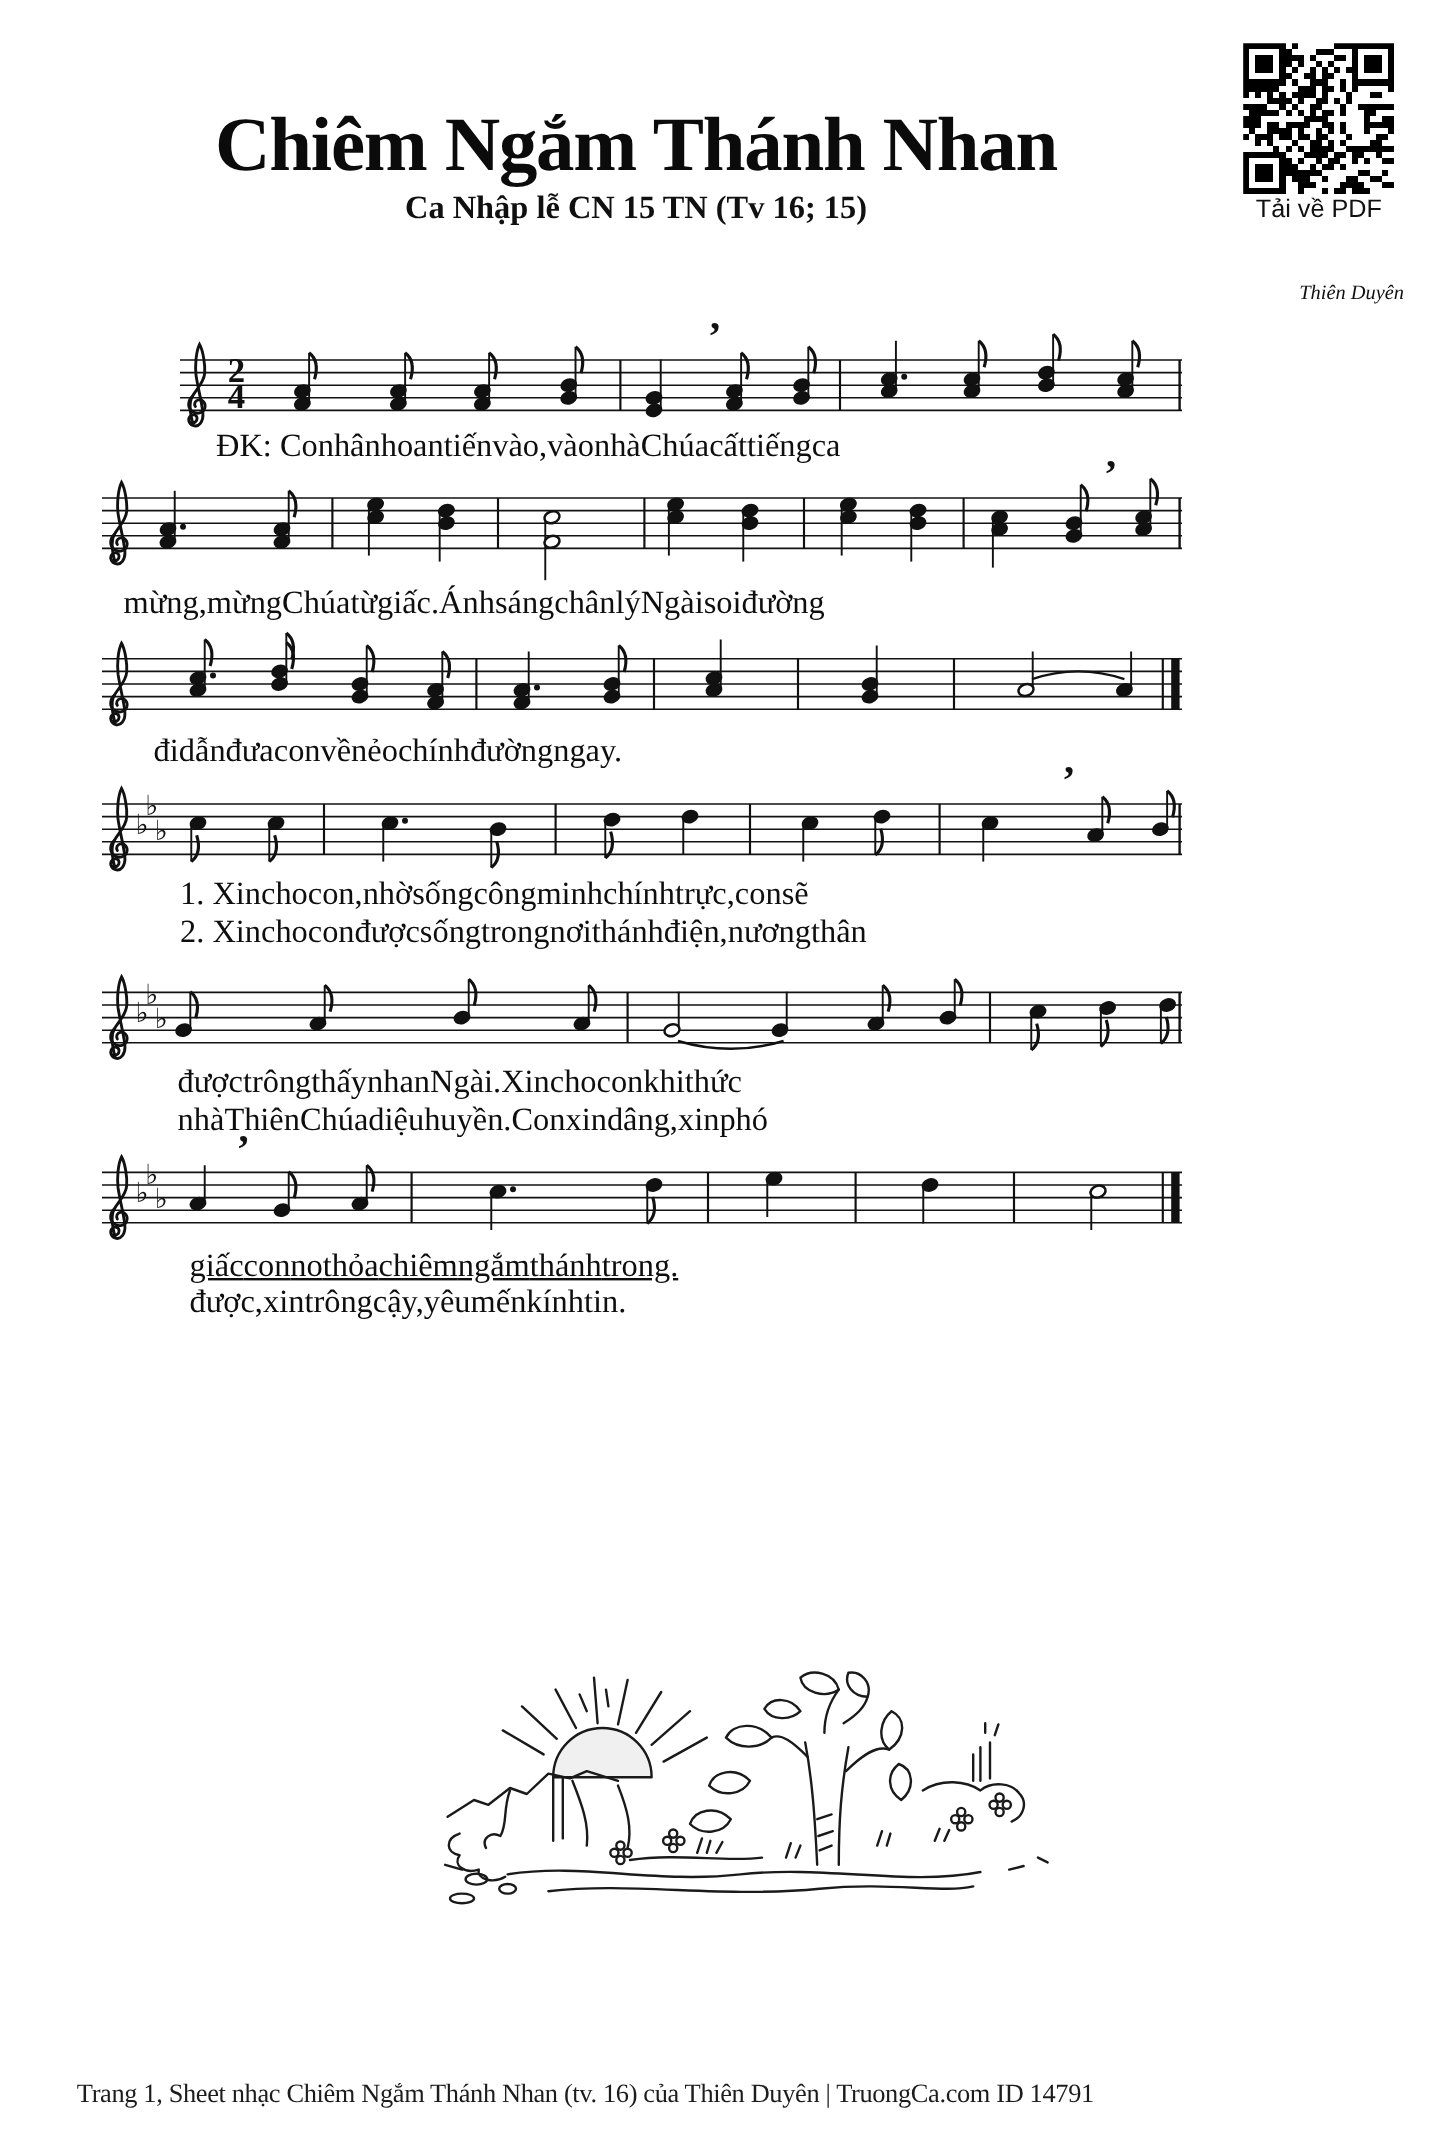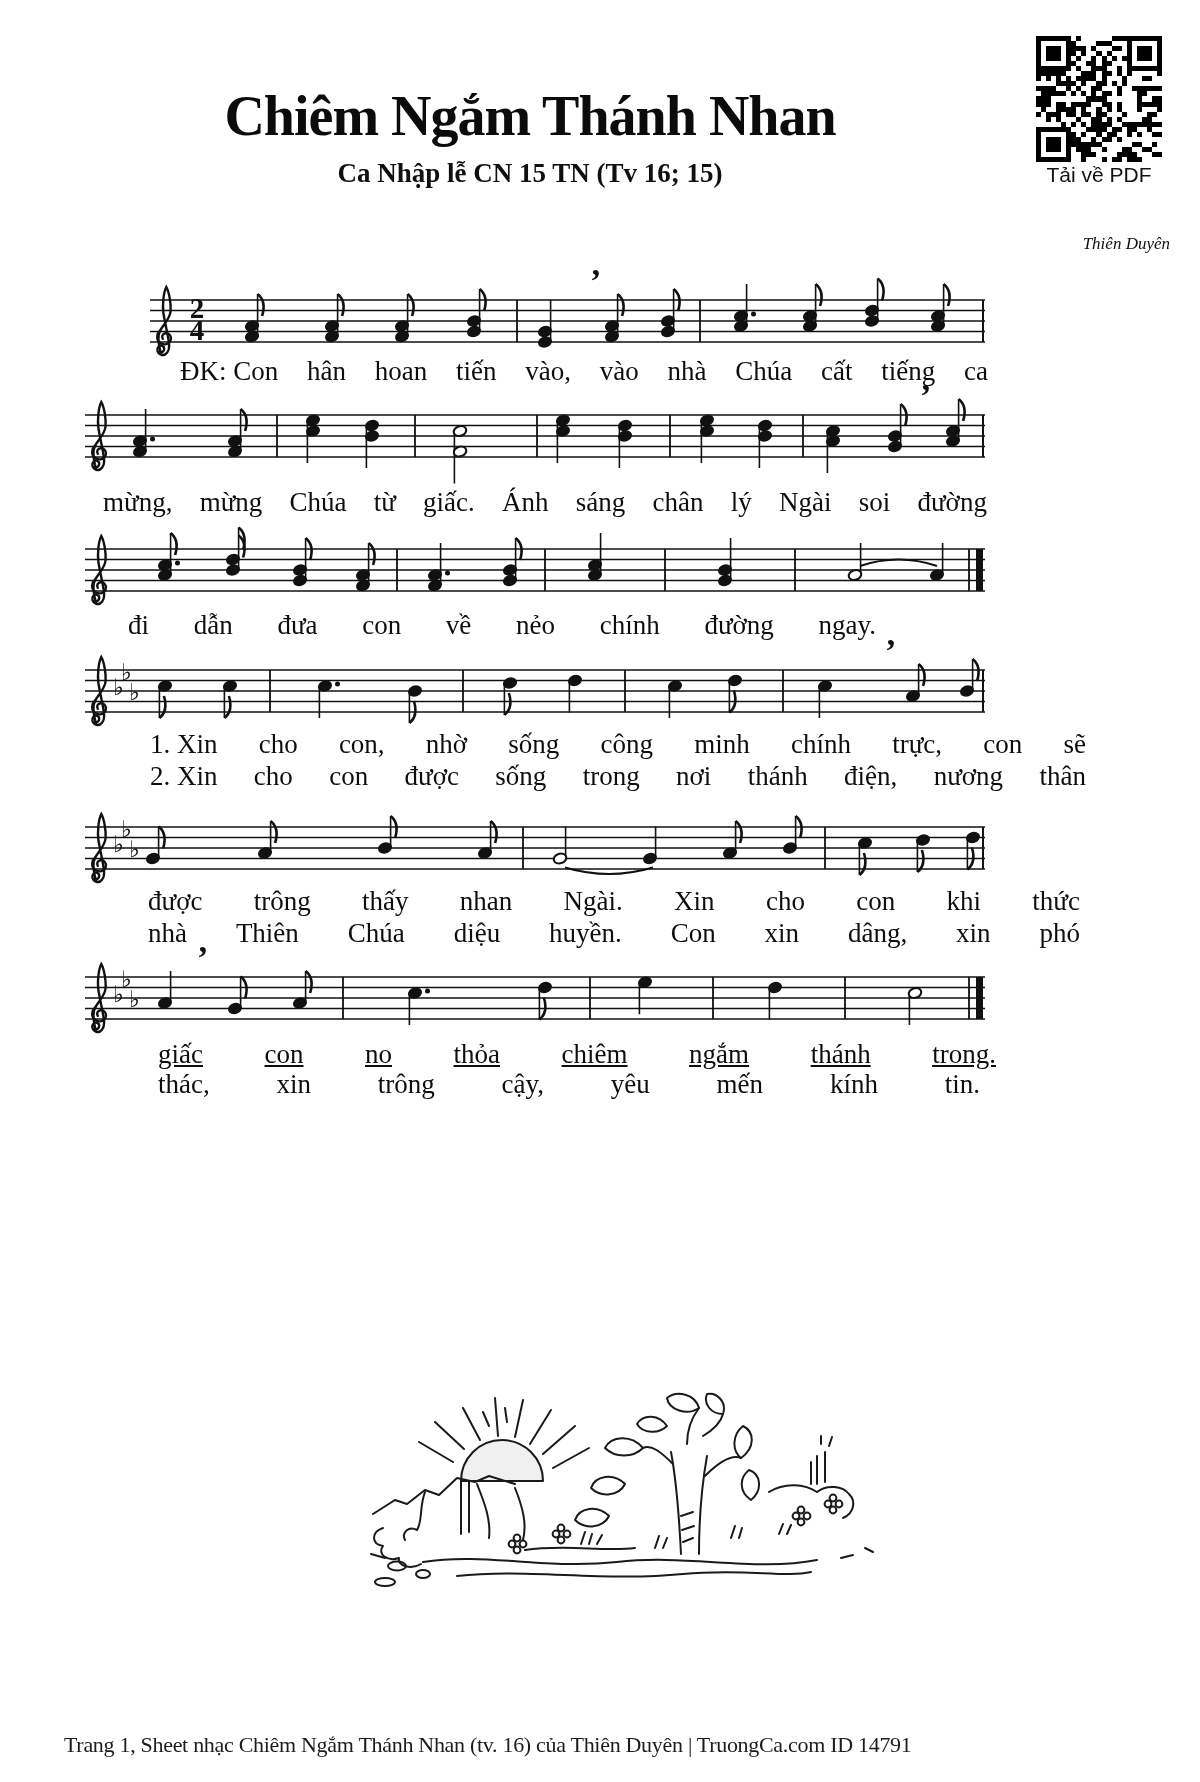--- a/index.html
+++ b/index.html
@@ -3,37 +3,37 @@
 <meta charset="utf-8">
 <style>
   html,body{margin:0;padding:0;}
   body{
     width:1200px;height:1782px;position:relative;background:#ffffff;
     font-family:"Liberation Serif",serif;color:#0d0d0d;overflow:hidden;
   }
   .abs{position:absolute;}
   .title{
     left:55px;top:84px;width:950px;text-align:center;
-    font-size:56px;font-weight:700;letter-spacing:-1px;color:#0b0b0b;
+    font-size:64px;font-weight:700;letter-spacing:-1px;color:#0b0b0b;
   }
   .subtitle{
     left:55px;top:158px;width:950px;text-align:center;
     font-size:27px;font-weight:700;color:#101010;
   }
   .composer{
     left:840px;top:234px;width:330px;text-align:right;
     font-size:17px;font-style:italic;color:#101010;
   }
   .download{
     left:1034px;top:163px;width:130px;text-align:center;
     font-family:"Liberation Sans",sans-serif;font-size:21px;color:#111;
     text-decoration:none;display:block;
   }
   .lyrics{
-    position:absolute;display:flex;justify-content:space-between;
+    position:absolute;display:flex;justify-content:flex-start;
     font-size:27px;color:#0e0e0e;white-space:nowrap;
   }
   .lyrics span{display:inline-block;}
   .footer{
     left:64px;top:1732px;width:1120px;
     font-family:Liberation Serif, serif;font-size:22px;
     letter-spacing:-0.3px;color:#1c1c1c;
   }
   svg{display:block;}
 </style>
@@ -471,21 +471,21 @@
       <span>giấc</span>
       <span>con</span>
       <span>no</span>
       <span>thỏa</span>
       <span>chiêm</span>
       <span>ngắm</span>
       <span>thánh</span>
       <span>trong.</span>
     </div>
     <div class="lyrics" style="left: 158px; top: 1069px; width: 822px;">
-      <span>thác,</span>
+      <span>được,</span>
       <span>xin</span>
       <span>trông</span>
       <span>cậy,</span>
       <span>yêu</span>
       <span>mến</span>
       <span>kính</span>
       <span>tin.</span>
     </div>
     <svg width="910" height="120" class="abs" style="left: 85px; top: 265px;">
       <line x1="65" y1="35" x2="900" y2="35" stroke="#111" stroke-width="1.3"></line>

